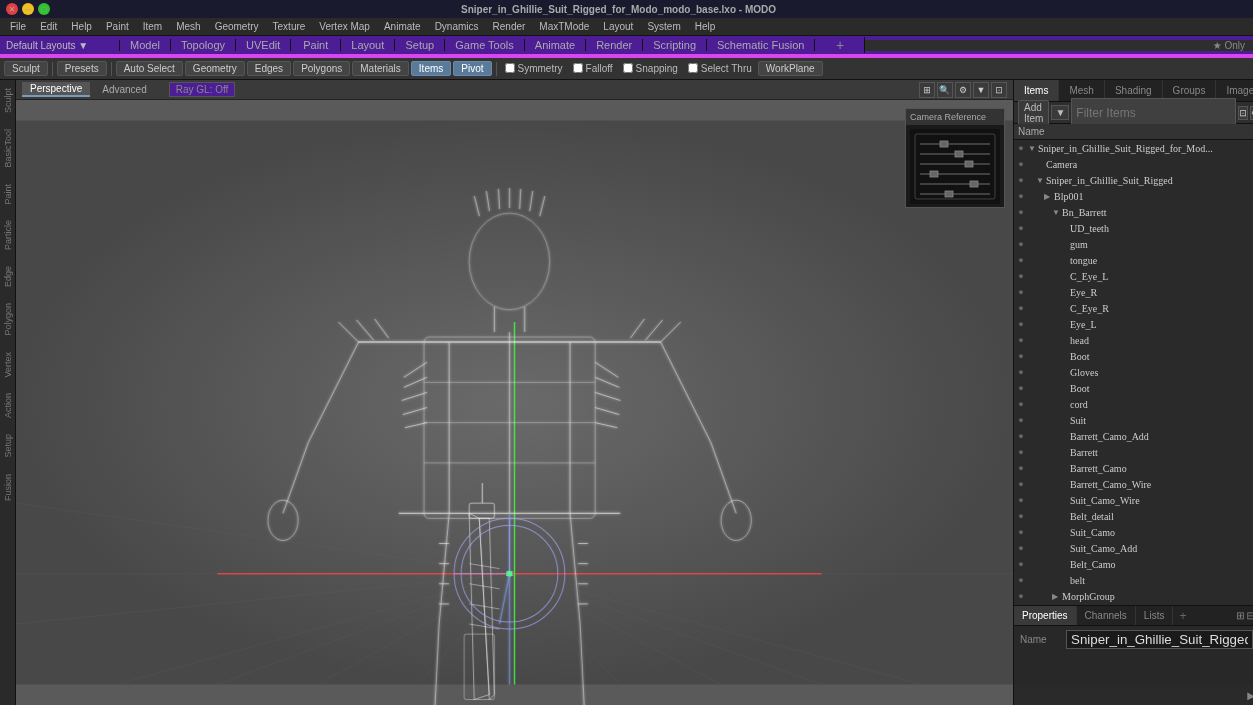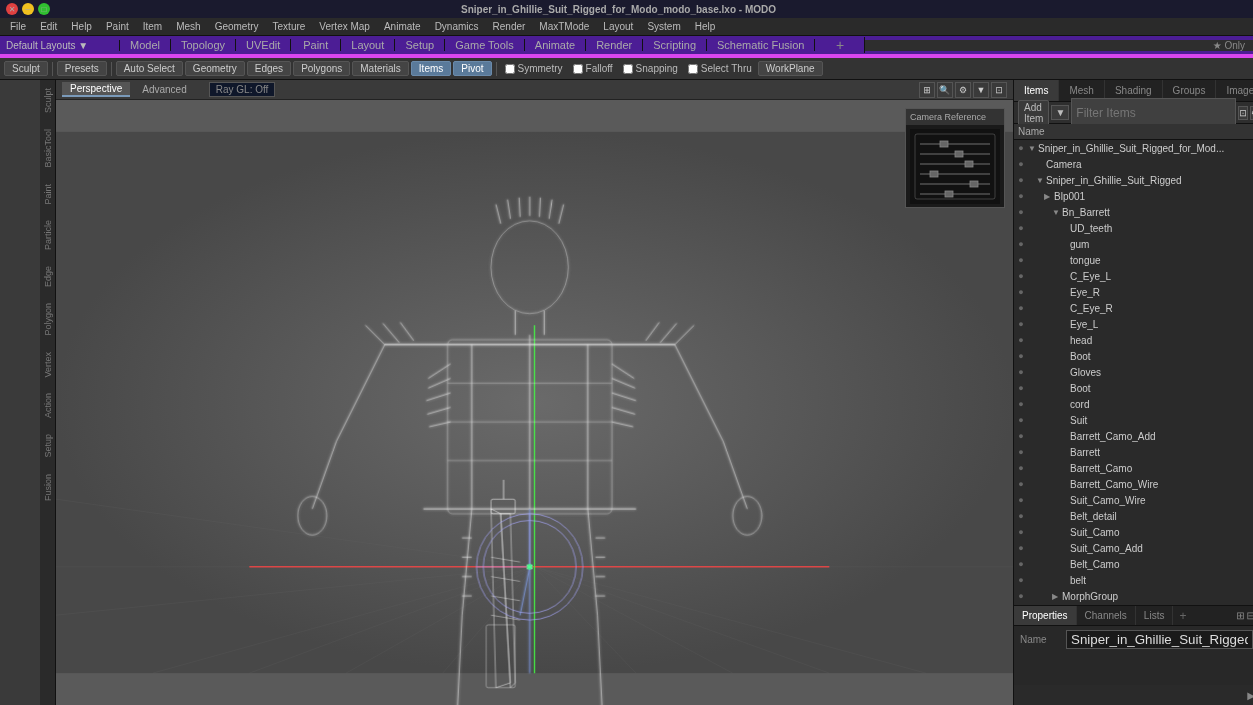--- a/index.html
+++ b/index.html
@@ -39,21 +39,21 @@
       height: 22px; background: #333; display: flex; align-items: center; padding: 0 4px;
       gap: 2px; border-bottom: 1px solid #111;
     }
     .tb-btn {
       padding: 1px 7px; background: #444; border: 1px solid #555; color: #ccc;
       font-size: 10px; cursor: pointer; border-radius: 2px; display: flex; align-items: center; gap: 3px;
       white-space: nowrap;
     }
     .tb-btn.active { background: #5a7a9a; border-color: #6a8aaa; color: #fff; }
     .tb-sep { width: 1px; height: 14px; background: #555; margin: 0 2px; }
-    .tb-check { display: flex; align-items: flex-end; gap: 3px; font-size: 10px; color: #bbb; padding: 0 4px; }
+    .tb-check { display: flex; align-items: flex-start; gap: 3px; font-size: 10px; color: #bbb; padding: 0 4px; }
     .tb-check input { width: 10px; height: 10px; }
 
     
     #viewport-area {
       flex: 1; background: #505050; position: relative; overflow: hidden;
     }
 
     
     #viewport-header {
       height: 20px; background: #3a3a3a; display: flex; align-items: center;
@@ -147,21 +147,20 @@
     ::-webkit-scrollbar-track { background: #222; }
     ::-webkit-scrollbar-thumb { background: #555; border-radius: 3px; }
 
     
     .tree-scroll { overflow-y: auto; overflow-x: hidden; flex: 1; }
 
     
     #content-row {
       display: flex;
       height: calc(705px - 18px - 18px - 22px - 22px);
-      margin-left: 40px;
     }
 
     
     #sidebar-vtabs {
       width: 16px;
       background: #2a2a2a;
       border-right: 1px solid #111;
       display: flex;
       flex-direction: column;
       align-items: center;
@@ -174,21 +173,21 @@
       align-items: center;
       height: 16px;
       font-size: 10px;
       color: #ccc;
       cursor: pointer;
       padding-right: 2px;
     }
     .rtr-eye { width: 14px; flex-shrink: 0; display: flex; align-items: center; justify-content: center; color: #666; font-size: 9px; }
     .rtr-indent { flex-shrink: 0; }
     .rtr-arrow { width: 10px; flex-shrink: 0; color: #888; font-size: 8px; }
-    .rtr-label { flex: 1; overflow: hidden; text-overflow: ellipsis; white-space: nowrap; font-size: 10px; }
+    .rtr-label { flex: 1; overflow: hidden; text-overflow: ellipsis; white-space: nowrap; font-size: 10px; font-family: Liberation Serif, serif; }
   </style>
 </head>
 <body>
 
 <div id="titlebar">
   <div style="display:flex;gap:4px">
     <div class="win-btn close">✕</div>
     <div class="win-btn min">─</div>
     <div class="win-btn max">□</div>
   </div>
@@ -281,21 +280,21 @@
     <div class="svt">Action</div>
     <div class="svt">Setup</div>
     <div class="svt">Fusion</div>
   </div>
 
   <div id="viewport-area">
     <div id="viewport-header">
       <div class="vp-tab active">Perspective</div>
       <div class="vp-tab">Advanced</div>
       <div style="width:6px"></div>
-      <div style="font-size:10px;color:#888;padding:1px 6px;background:#0f172a;border:1px solid #555;cursor:pointer">Ray GL: Off</div>
+      <div style="font-size:10px;color:#888;padding:1px 6px;background:#4c1d95;border:1px solid #555;cursor:pointer">Ray GL: Off</div>
 
       <div style="flex:1;display:flex;justify-content:flex-end;gap:2px;align-items:center">
         <div style="width:16px;height:16px;background:#3a3a3a;border:1px solid #555;display:flex;align-items:center;justify-content:center;font-size:9px;cursor:pointer">⊞</div>
         <div style="width:16px;height:16px;background:#3a3a3a;border:1px solid #555;display:flex;align-items:center;justify-content:center;font-size:9px;cursor:pointer">🔍</div>
         <div style="width:16px;height:16px;background:#3a3a3a;border:1px solid #555;display:flex;align-items:center;justify-content:center;font-size:9px;cursor:pointer">⚙</div>
         <div style="width:16px;height:16px;background:#3a3a3a;border:1px solid #555;display:flex;align-items:center;justify-content:center;font-size:9px;cursor:pointer">▼</div>
         <div style="width:16px;height:16px;background:#3a3a3a;border:1px solid #555;display:flex;align-items:center;justify-content:center;font-size:9px;cursor:pointer">⊡</div>
       </div>
     </div>
 

